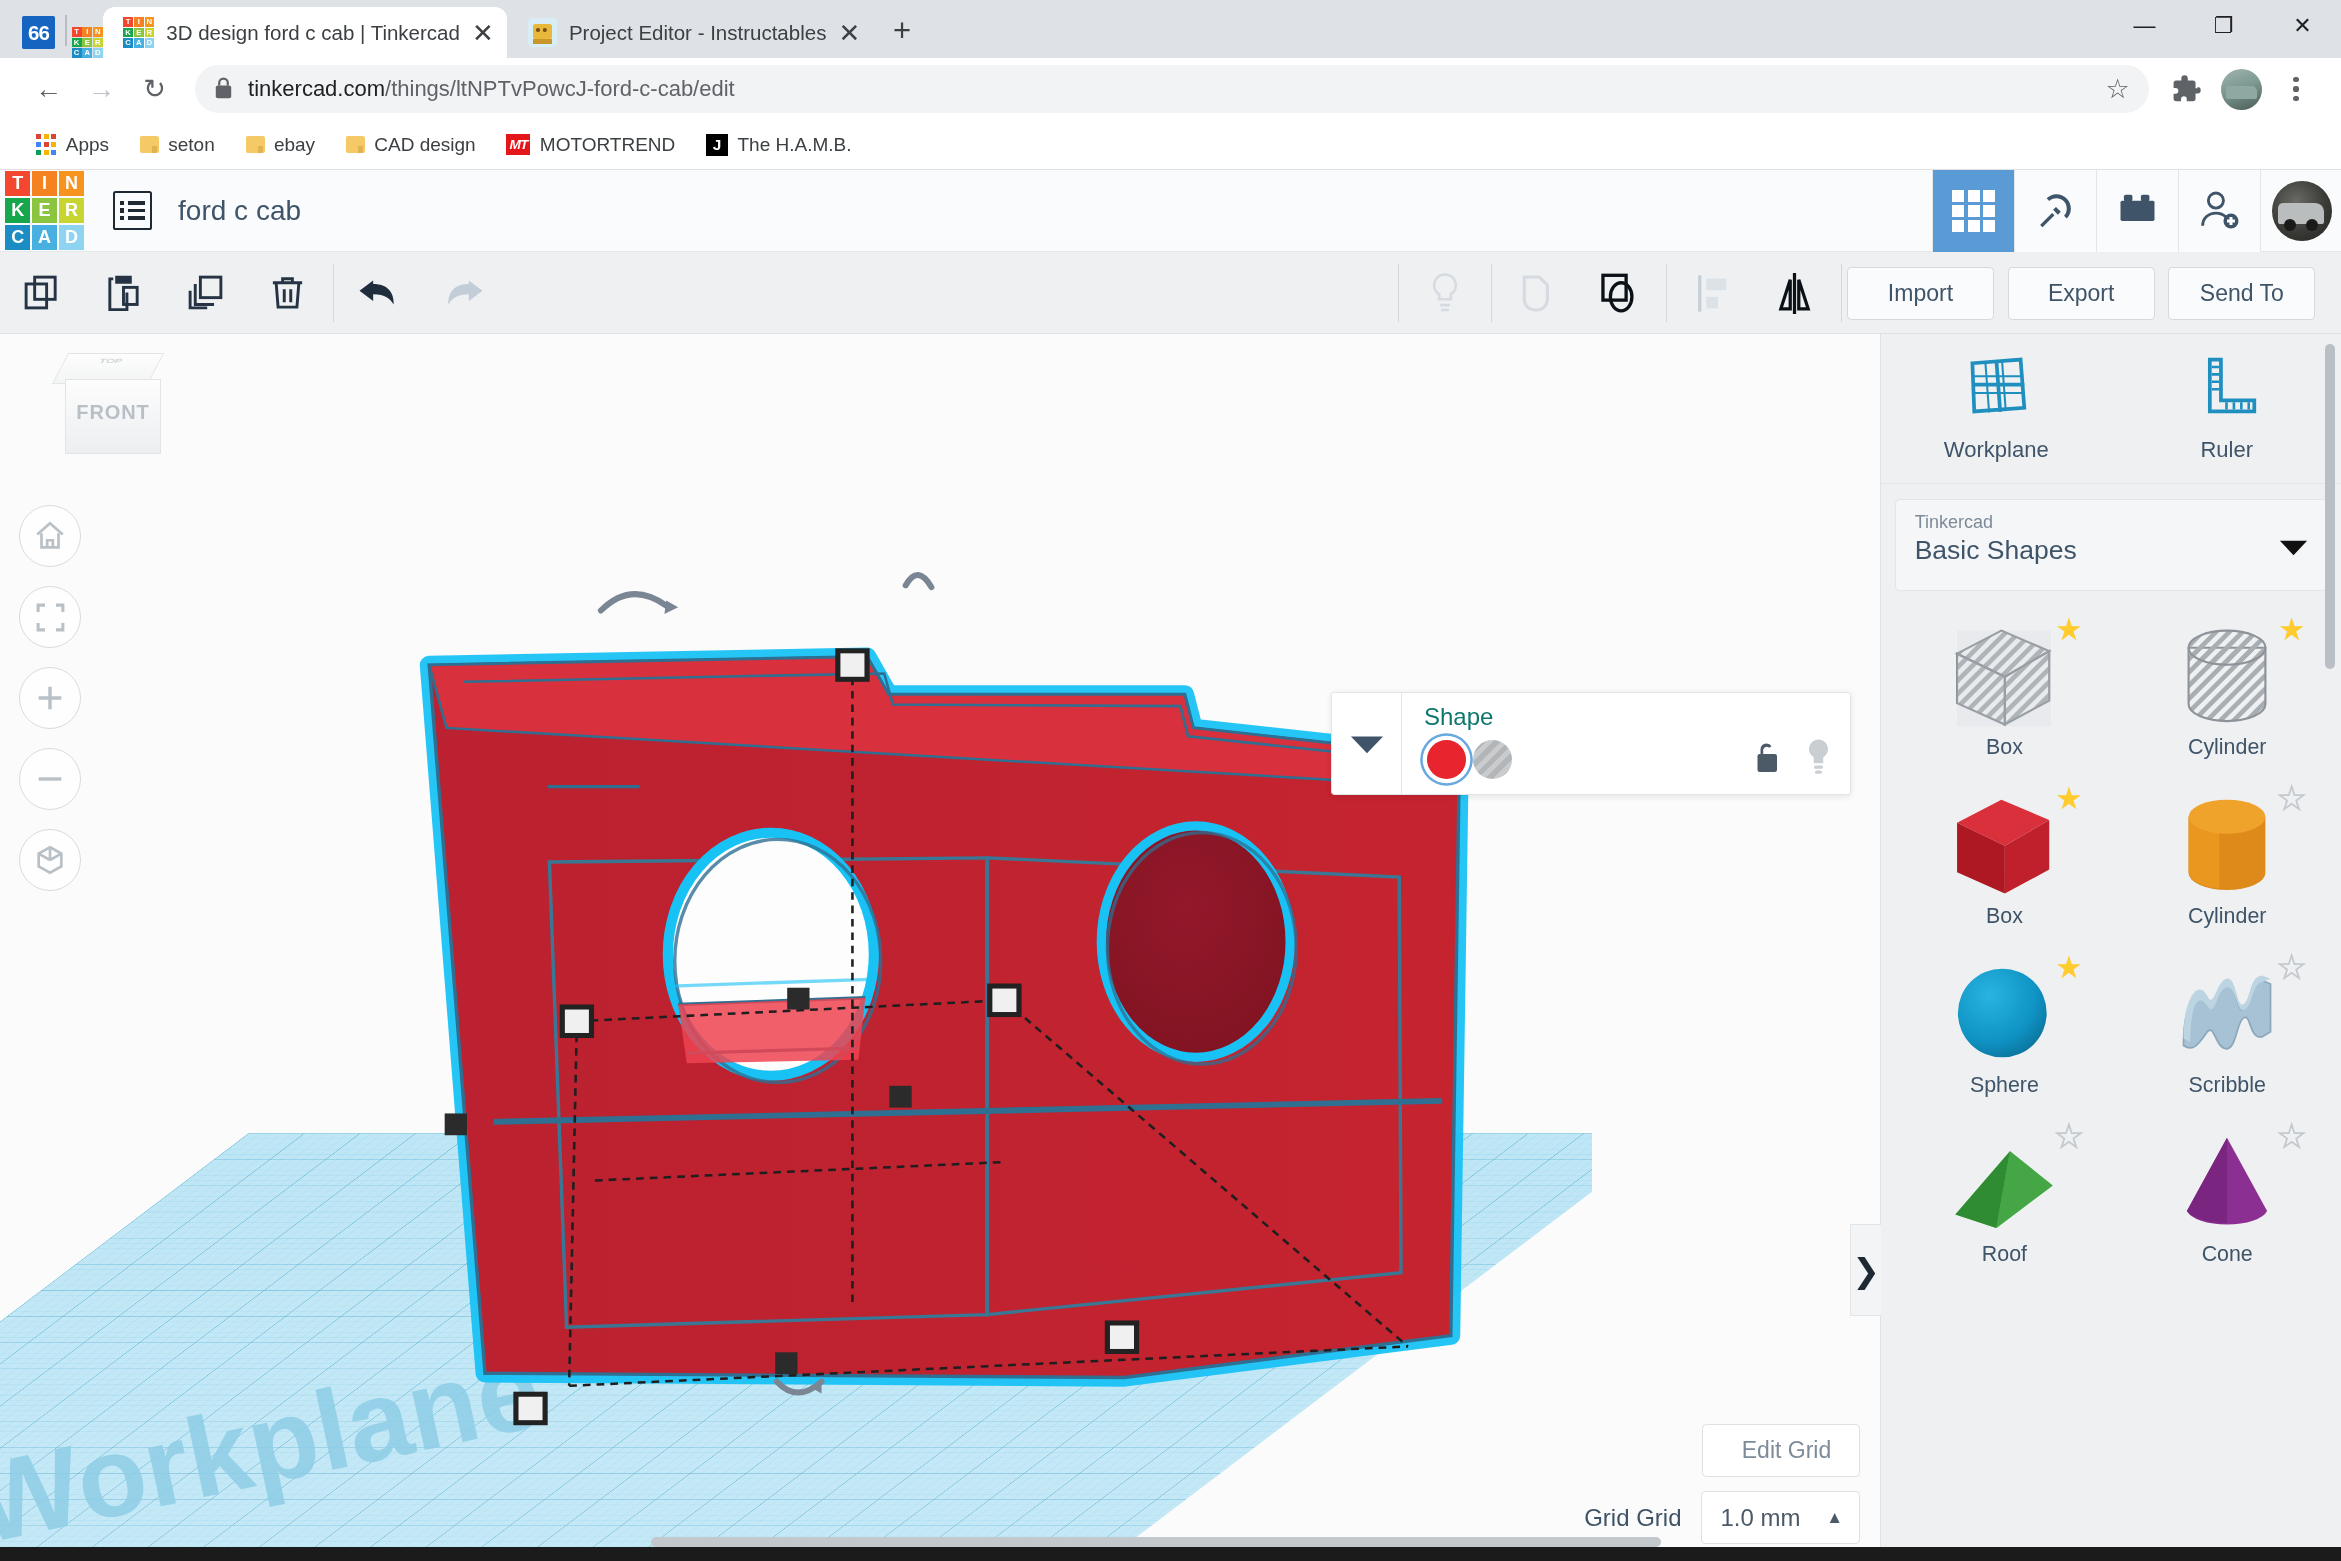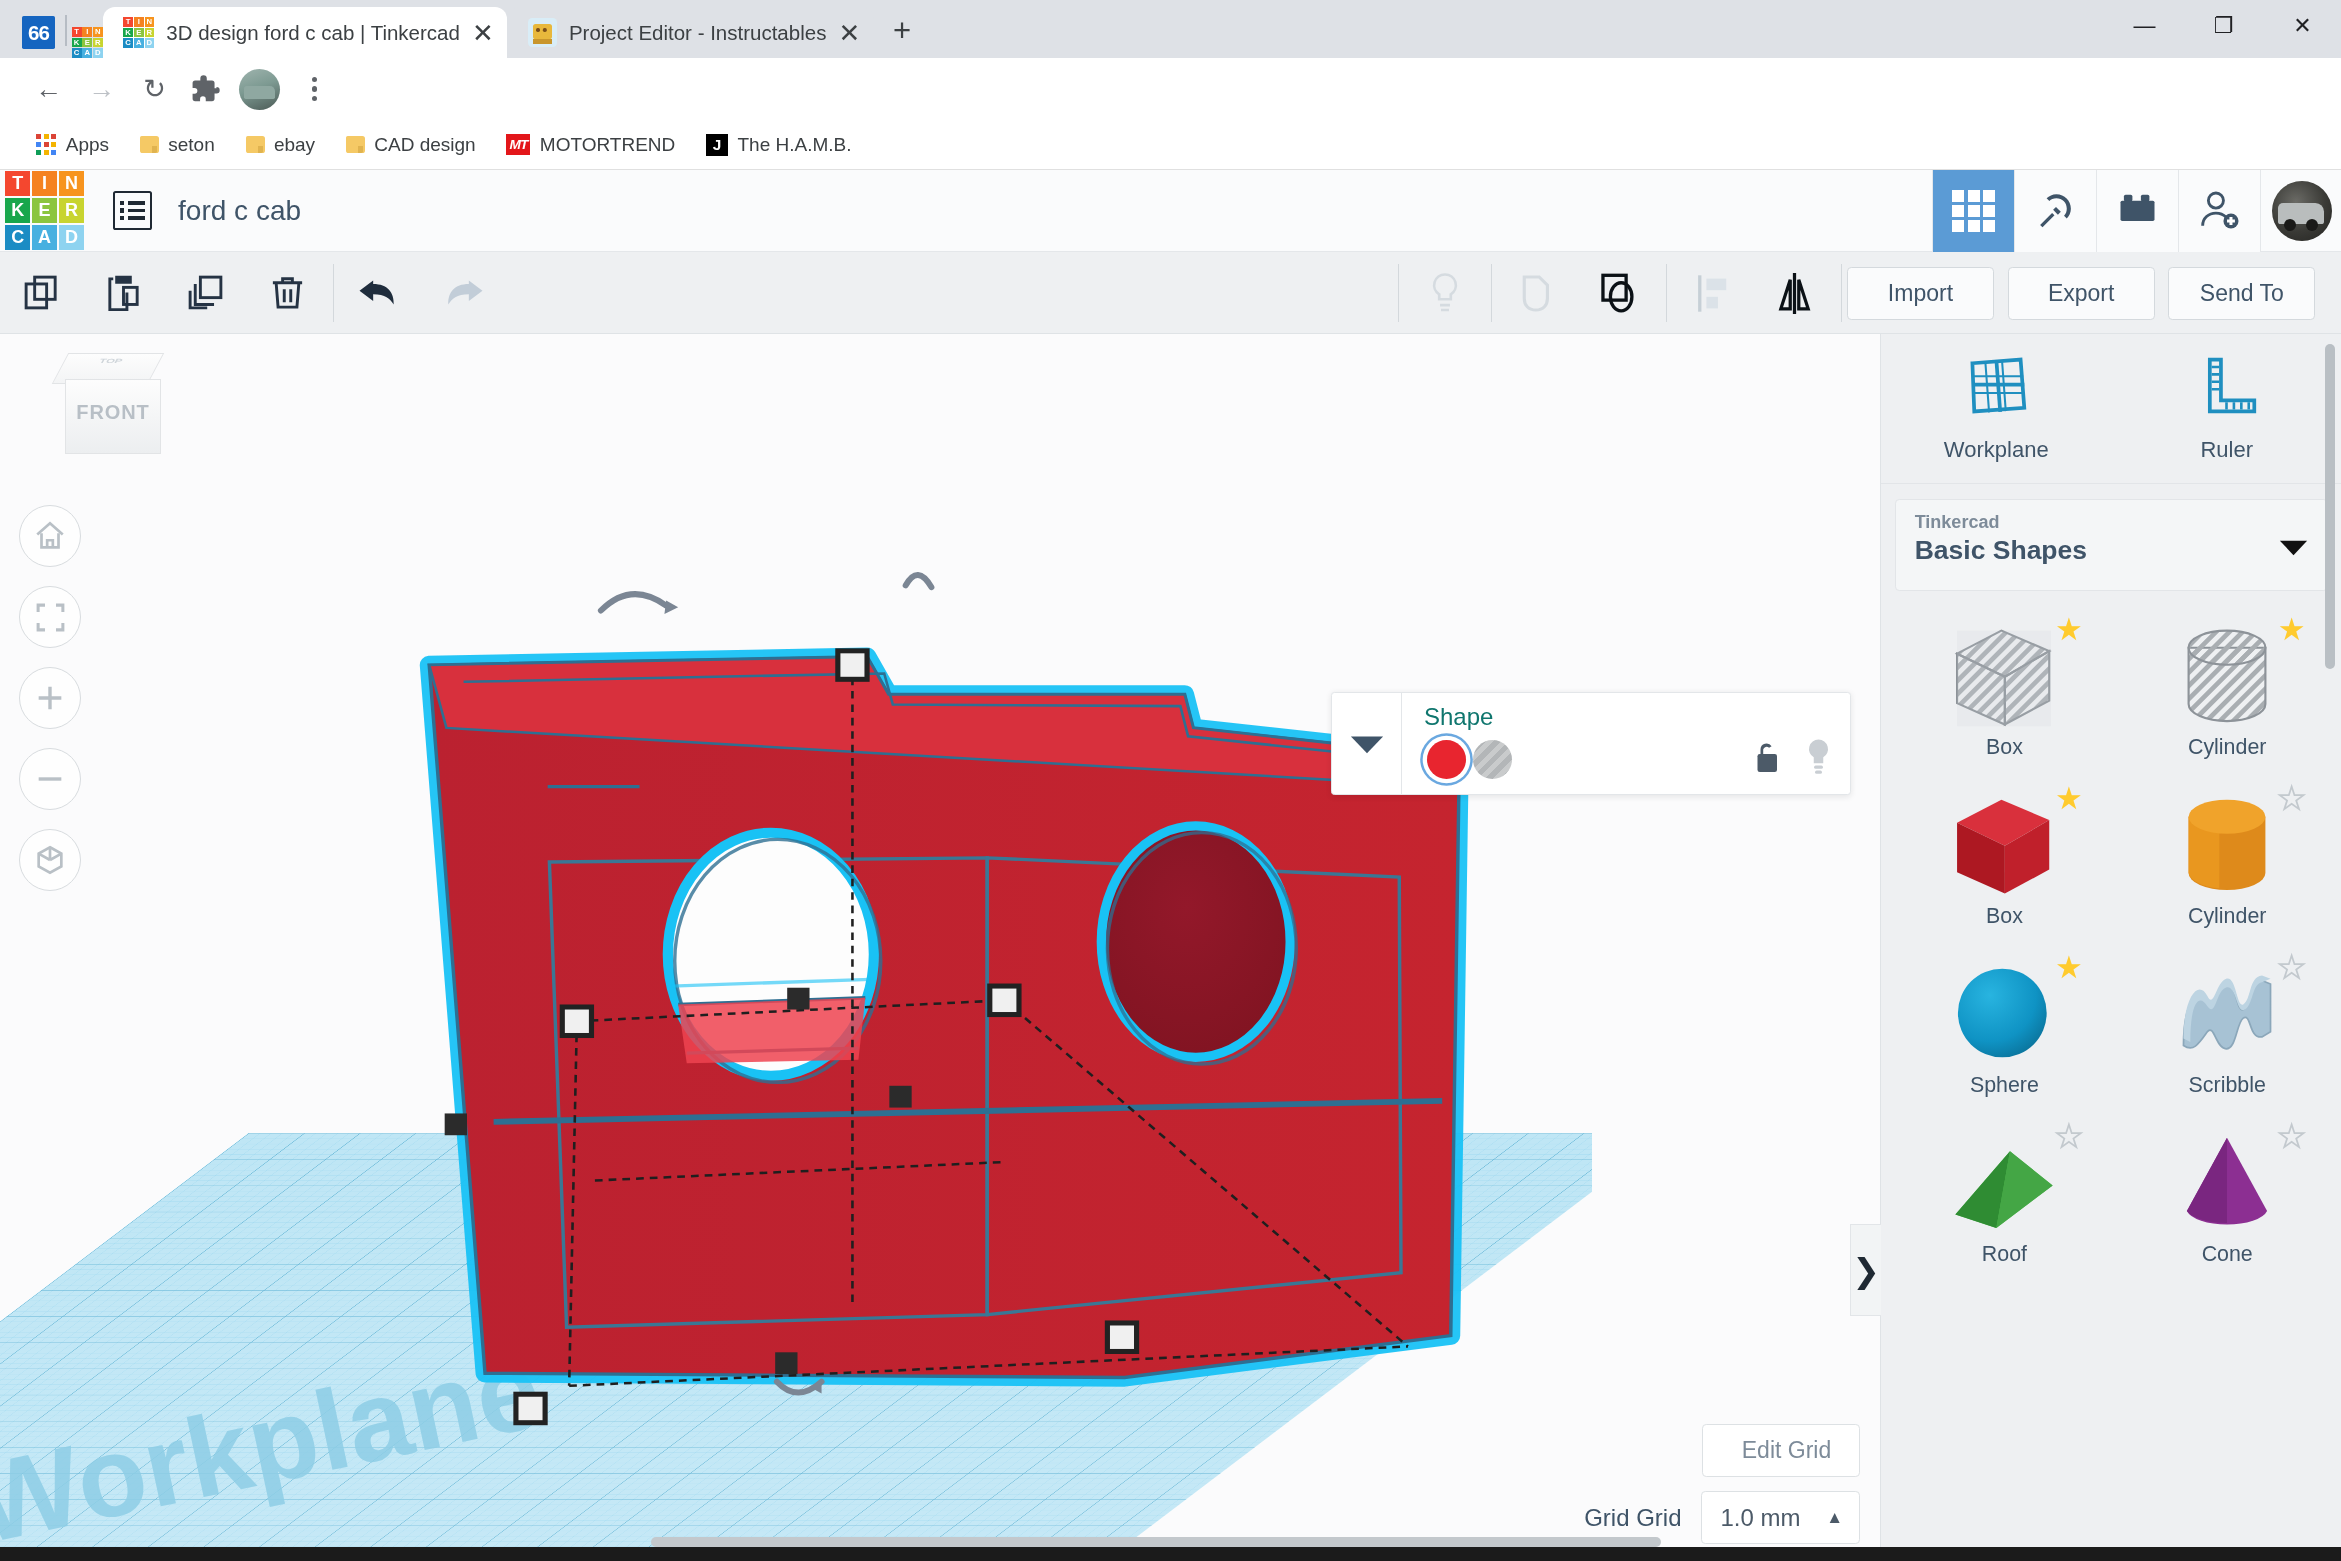--- a/index.html
+++ b/index.html
@@ -213,21 +213,21 @@
     display:flex; align-items:center; justify-content:center; font-size: 33px;
     color:#1f2933; cursor:pointer; z-index: 5;}
 
   
   .rp-tools { height: 150px; display:flex; border-bottom: 0.9px solid #e2e5e8; }
   .rp-tool { flex:1; display:flex; flex-direction:column; align-items:center;
     justify-content:center; gap: 13.7px; cursor:pointer;}
   .rp-tool span { font-size: 22px; color: #3f5468; }
   .rp-select {
     margin: 15.4px 13.7px 12px; height: 92px; background:#f4f6f7; border: 0.9px solid #e2e5e8;
-    border-radius: 4.3px; padding: 12px 19px; position:relative; cursor:pointer;font-weight:bold;
+    border-radius: 4.3px; padding: 12px 19px; position:relative; cursor:pointer;
   }
   .rp-select .lbl1 { font-size: 18px; color: #7d8b99; }
   .rp-select .lbl2 { font-size: 26.5px; color: #3f5468; margin-top: 1.7px;}
   .rp-select .caret { position:absolute; right: 19px; top: 39px; }
   .rp-grid { flex:1; overflow: hidden; padding: 6.8px 3.4px 0 12px; position: relative;
     display:grid; grid-template-columns: 1fr 1fr; grid-auto-rows: 169px; gap: 0;}
   .shapecell { display:flex; flex-direction:column; align-items:center; justify-content:flex-start;
     position:relative; cursor:pointer; padding-top: 13.7px;}
   .shapecell .thumb { height: 103px; display:flex; align-items:center; justify-content:center;}
   .shapecell .nm { font-size: 21.4px; color:#3f5468; margin-top: 8.6px;}
@@ -293,20 +293,31 @@
     <div>❐</div>
     <div>✕</div>
   </div>
 </div>
 
 <div class="navbar">
   <div class="navicon">←</div>
   <div class="navicon dim">→</div>
   <div class="navicon">↻</div>
 
+  <div class="omnibox">
+    <span>
+      <svg width="19" height="24" viewBox="0 0 22 28">
+          <rect x="2" y="11" width="18" height="15" rx="2.5" fill="#5f6368"></rect>
+          <path d="M6 11V8a5 5 0 0 1 10 0v3" fill="none" stroke="#5f6368" stroke-width="2.6"></path>
+        </svg>
+    </span>
+    <span class="url"><span class="host">tinkercad.com</span><span class="path">/things/ltNPTvPowcJ-ford-c-cab/edit</span></span>
+    <span style="flex:1"></span>
+    <span class="star">☆</span>
+  </div>
 
   <div class="extico">
     <svg width="31" height="31" viewBox="0 0 24 24" fill="#5f6368">
         <path d="M20.5 11H19V7a2 2 0 0 0-2-2h-4V3.5a2.5 2.5 0 0 0-5 0V5H4a2 2 0 0 0-2 2v3.8h1.5a2.2 2.2 0 0 1 0 4.4H2V19a2 2 0 0 0 2 2h3.8v-1.5a2.2 2.2 0 0 1 4.4 0V21H17a2 2 0 0 0 2-2v-4h1.5a2.5 2.5 0 0 0 0-5z"></path>
       </svg>
   </div>
   <div class="profpic"></div>
   <div class="kebab">
       <i></i>
       <i></i>

